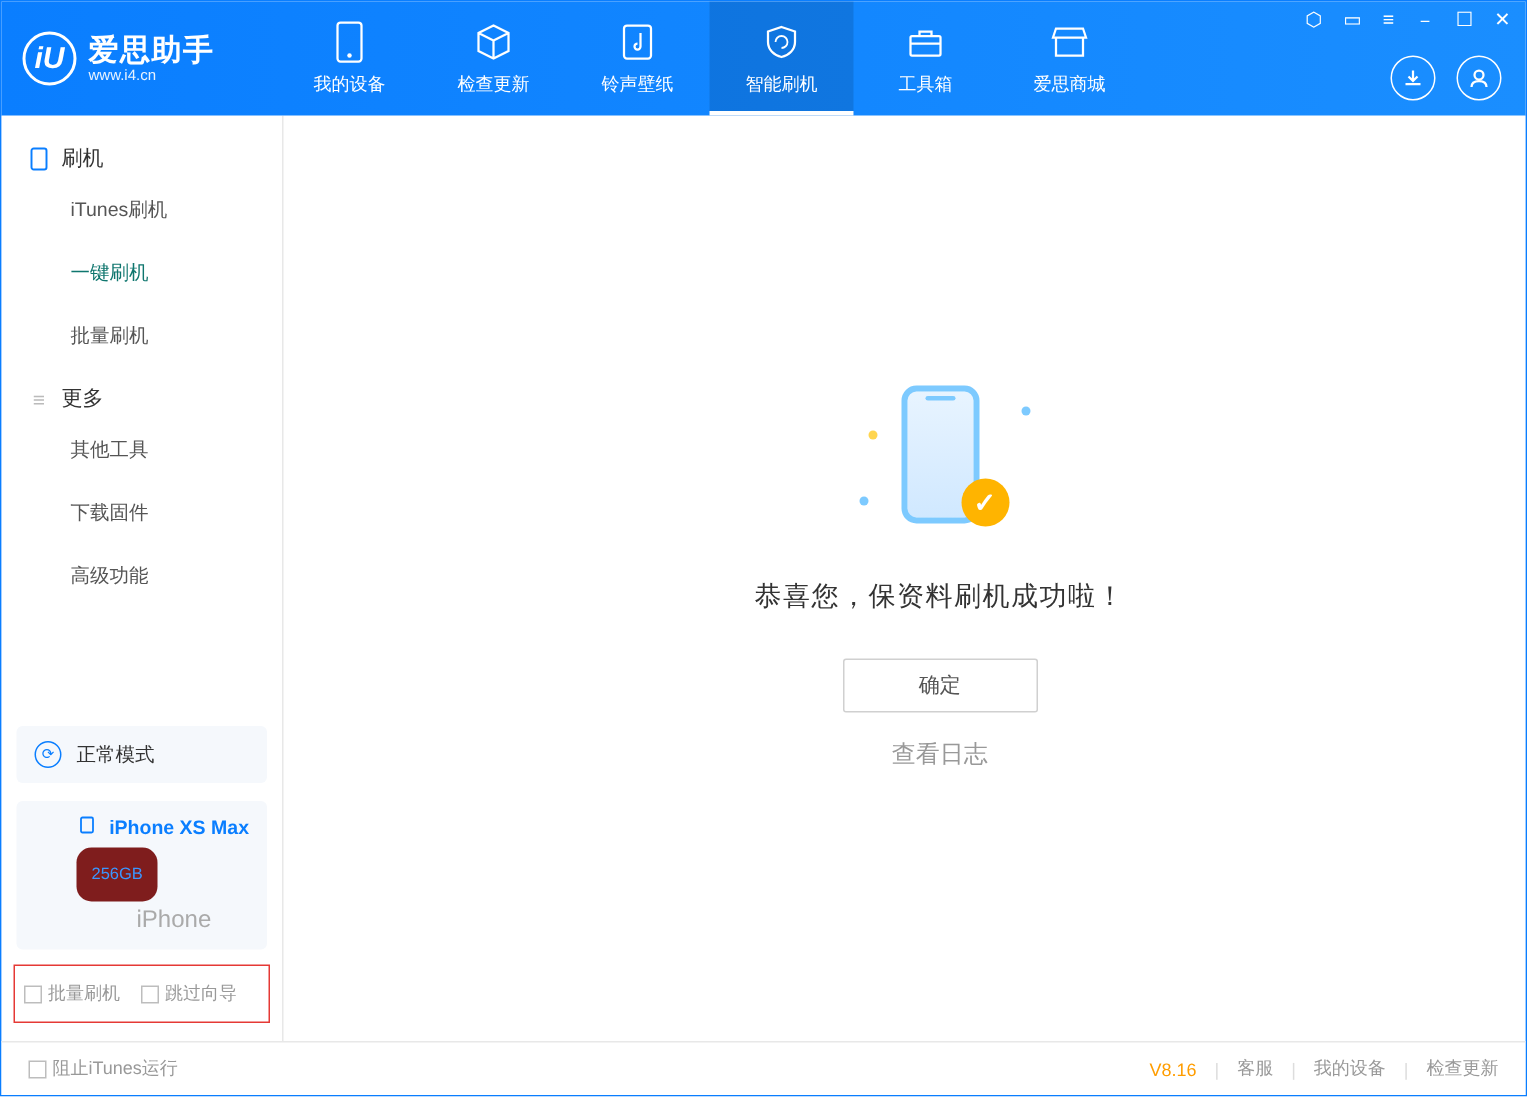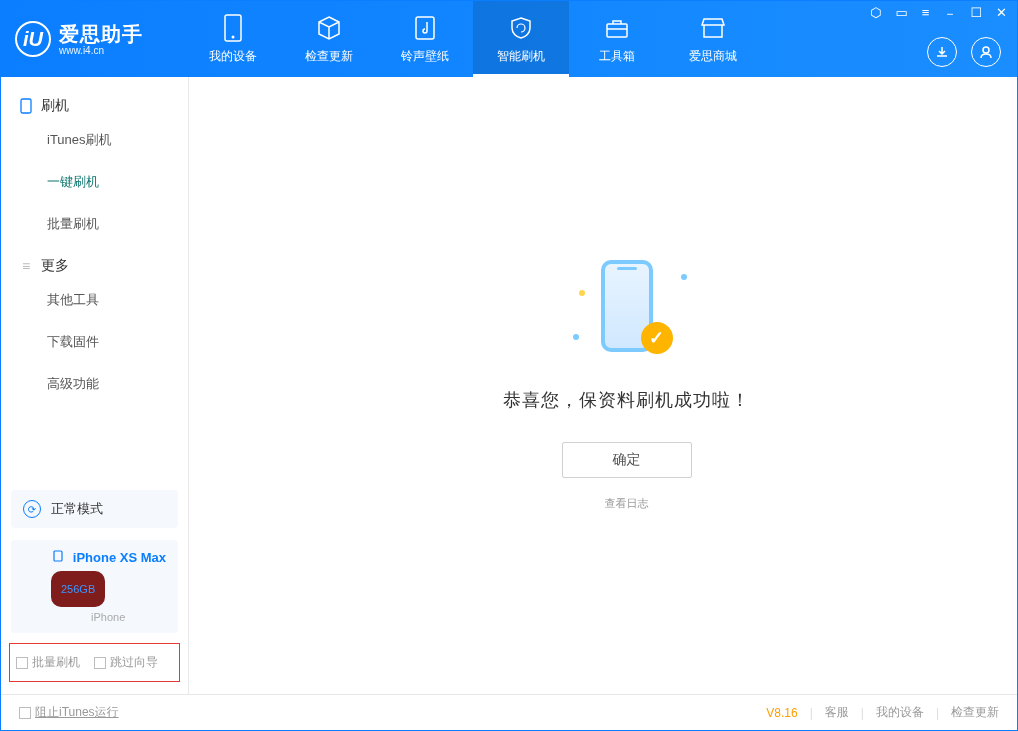--- a/index.html
+++ b/index.html
@@ -25,38 +25,38 @@
 .side-scroll { flex: 1; overflow-y: auto; padding-top: 8px; }
 .side-group { padding: 12px 18px 4px; font-size: 14px; color: #333; display: flex; align-items: center; gap: 8px; font-weight: 500; }
 .side-group-icon { width: 14px; height: 14px; display:flex; align-items:center; justify-content:center; color:#0a7eff; }
 .side-item { padding: 12px 18px 12px 46px; font-size: 13px; color: #555; cursor: pointer; }
 .side-item.active { color: #0f766e; }
 .side-card { margin: 6px 10px; background: #f5f8fc; border-radius: 4px; padding: 10px 12px; display: flex; align-items: center; gap: 10px; font-size: 13px; color: #333; }
 .side-card .ico { width: 18px; height: 18px; border: 1.5px solid #0a7eff; border-radius: 50%; display:flex; align-items:center; justify-content:center; color:#0a7eff; font-size:10px;}
 .device-card { margin: 6px 10px 10px; background: #f5f8fc; border-radius: 4px; padding: 10px 12px; font-size: 13px; }
 .device-card .row1 { display: flex; align-items: center; gap: 10px; color: #0a7eff; font-weight: 600; justify-content: flex-end; }
 .storage-pill { display: inline-block; margin-top: 6px; margin-left: 28px; padding: 12px 10px; background: #7f1d1d; color: #3b96ff; border-radius: 10px; font-size: 11px; text-align: right; }
-.dev-sub { margin-left: 28px; margin-top: 4px; font-size: 11px; color: #aaa; padding-left: 40px; }
+.dev-sub { margin-left: 28px; margin-top: 4px; font-size: 16px; color: #aaa; padding-left: 40px; }
 .bot-check { margin: 0px 8px 12px 8px; border: 1.5px solid #e53935; padding: 10px 6px; display: flex; gap: 14px; font-size: 12px; color: #999; }
 .chk { display: flex; align-items: center; gap: 4px; cursor: pointer; }
 .chk-box { width: 12px; height: 12px; border: 1px solid #bdbdbd; }
 .content { flex: 1; display: flex; flex-direction: column; align-items: center; justify-content: center; background: #fff; }
 .phone-illus { width: 80px; height: 100px; position: relative; margin-bottom: 28px; }
 .phone-body { position: absolute; left: 14px; top: 0; width: 52px; height: 92px; border: 4px solid #7dcaff; border-radius: 10px; background: linear-gradient(180deg,#e8f4ff,#d0e8ff); }
 .phone-body::before { content:""; position:absolute; top:3px; left:50%; transform:translateX(-50%); width:20px; height:3px; background:#7dcaff; border-radius:2px;}
 .check-badge { position: absolute; right: -6px; bottom: 6px; width: 32px; height: 32px; background: #ffb400; border-radius: 50%; display: flex; align-items: center; justify-content: center; color: #fff; font-size: 18px; font-weight:bold;}
 .spark { position:absolute; width:6px; height:6px; background:#7dcaff; border-radius:50%; }
 .spark.a { left:-8px; top:30px; background:#ffd54f;}
 .spark.b { right:-20px; top:14px; }
 .spark.c { left:-14px; bottom:20px; }
 .result-text { font-size: 18px; color: #333; letter-spacing: 1px; }
 .ok-btn { margin-top: 30px; width: 130px; height: 36px; border: 1px solid #d0d0d0; background: #fff; color: #555; font-size: 14px; cursor: pointer; border-radius: 2px; }
-.log-link { margin-top: 18px; font-size: 11px; color: #999; cursor: pointer; }
+.log-link { margin-top: 18px; font-size: 16px; color: #999; cursor: pointer; }
 .footer { height: 36px; border-top: 1px solid #e8e8e8; display: flex; align-items: center; padding: 0 18px; font-size: 12px; color: #999; background: #fff; }
-.footer .left { display: flex; align-items: flex-end; gap: 6px; text-decoration: underline; }
+.footer .left { display: flex; align-items: flex-end; gap: 6px; }
 .footer .right { margin-left: auto; display: flex; align-items: center; gap: 12px; }
 .footer .sep { color: #ddd; }
 .ver { color: #ff9d00; }
 .footer a { color: #999; cursor: pointer; }
 </style>
 </head>
 <body>
 
 <div class="window">
 

